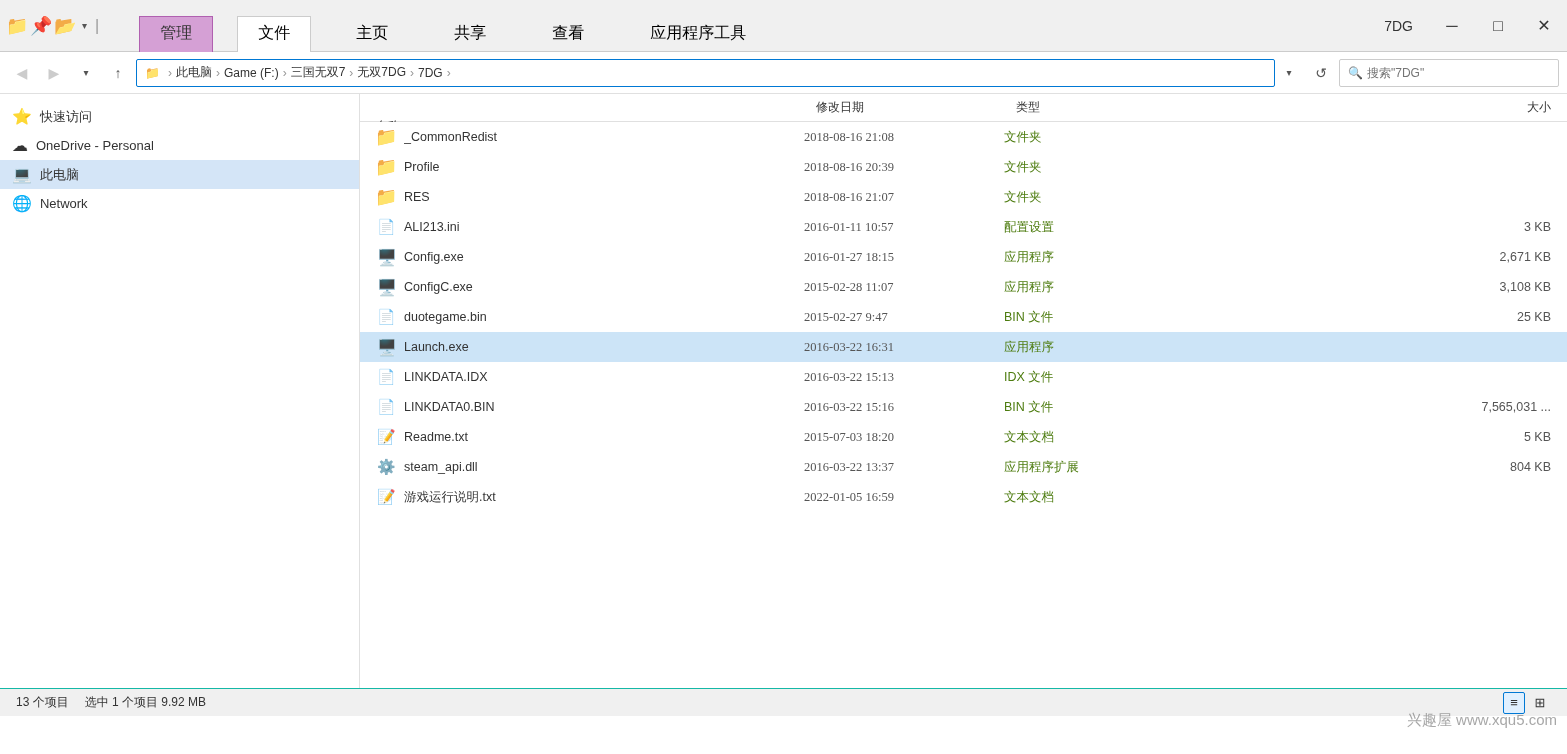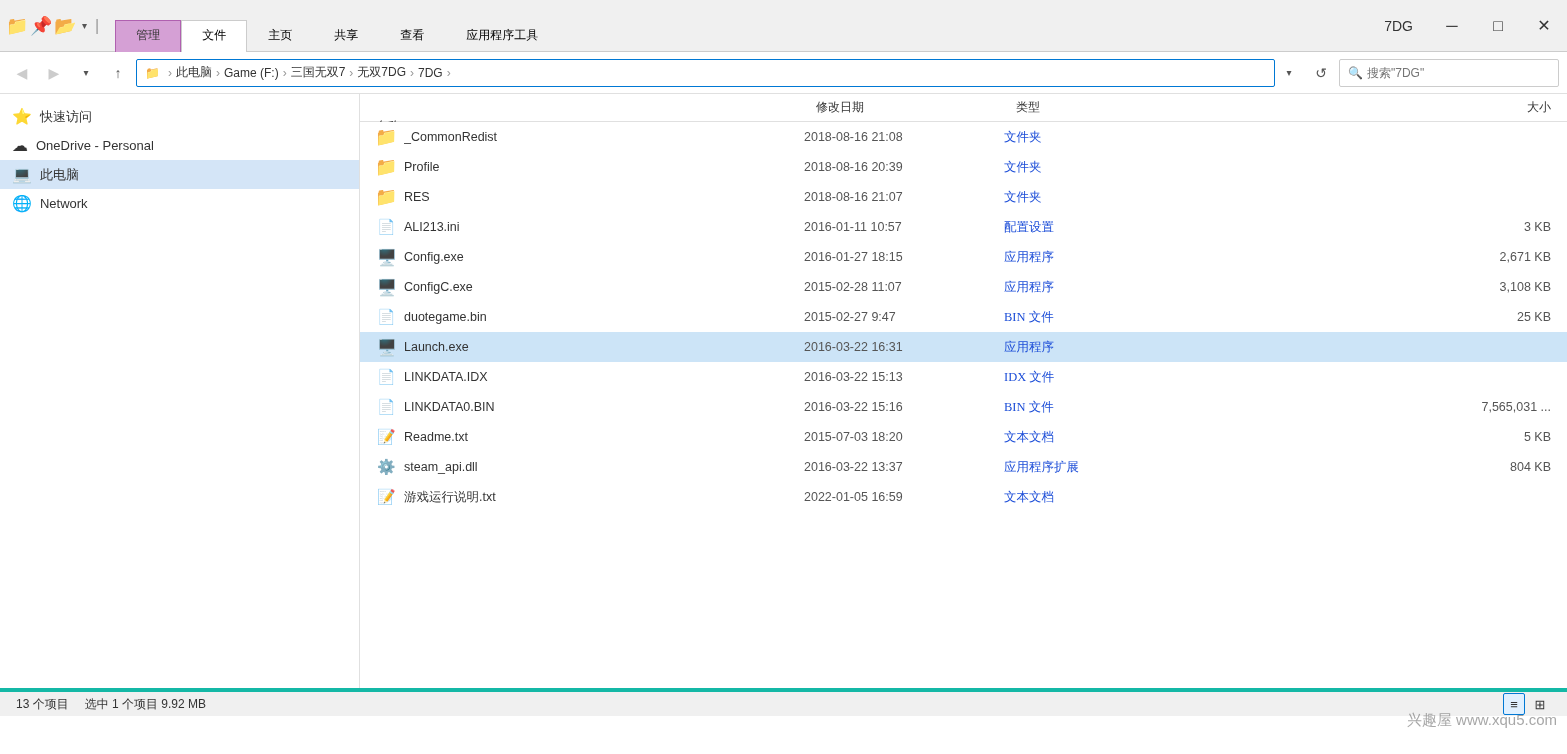--- a/index.html
+++ b/index.html
@@ -36,26 +36,27 @@
     .tb-arrow-down { font-size: 10px; color: #555; margin-left: 2px; }
 
     .title-bar-tabs {
       display: flex;
       align-items: flex-end;
       flex: 1;
       padding-left: 8px;
     }
     .ribbon-tab {
       padding: 6px 20px 8px;
-      font-size: 12px;
+      font-size: 16px;
       cursor: pointer;
       border: 1px solid transparent;
       border-bottom: none;
       position: relative;
       top: 1px;
+      margin-left: 24px;
     }
     .ribbon-tab.active {
       background: #fff;
       border-color: #ccc;
       border-bottom-color: #fff;
     }
     .ribbon-tab.manage {
       background: #d5a0d5;
       border-color: #b060b0;
       border-bottom: none;
@@ -210,32 +211,32 @@
       align-items: center;
       padding: 3px 16px;
       height: 30px;
       cursor: pointer;
       font-size: 12.5px;
       color: #333;
     }
     .file-row.selected { background: #cce4f7; }
     .file-icon { width: 22px; height: 22px; flex-shrink: 0; display: flex; align-items: center; justify-content: center; margin-right: 6px; }
     .file-name-cell { width: 400px; overflow: hidden; text-overflow: ellipsis; white-space: nowrap; }
-    .file-date-cell { width: 200px; color: #555; }
-    .file-type-cell { width: 180px; color: #1d4ed8; font-family: Liberation Serif, serif; }
+    .file-date-cell { width: 200px; color: #555; font-family: Liberation Serif, serif; }
+    .file-type-cell { width: 180px; color: #4d7c0f; }
     .file-size-cell { flex: 1; text-align: right; color: #555; }
 
     
     .status-bar {
       display: flex;
       align-items: center;
       padding: 0 16px;
       height: 28px;
       background: #f0f0f0;
-      border-top: 4px solid #14b8a6;
+      border-top: 1px solid #14b8a6;
       font-size: 12px;
       color: #333;
       gap: 16px;
     }
     .status-right {
       margin-left: auto;
       display: flex;
       gap: 4px;
     }
     .view-btn {

